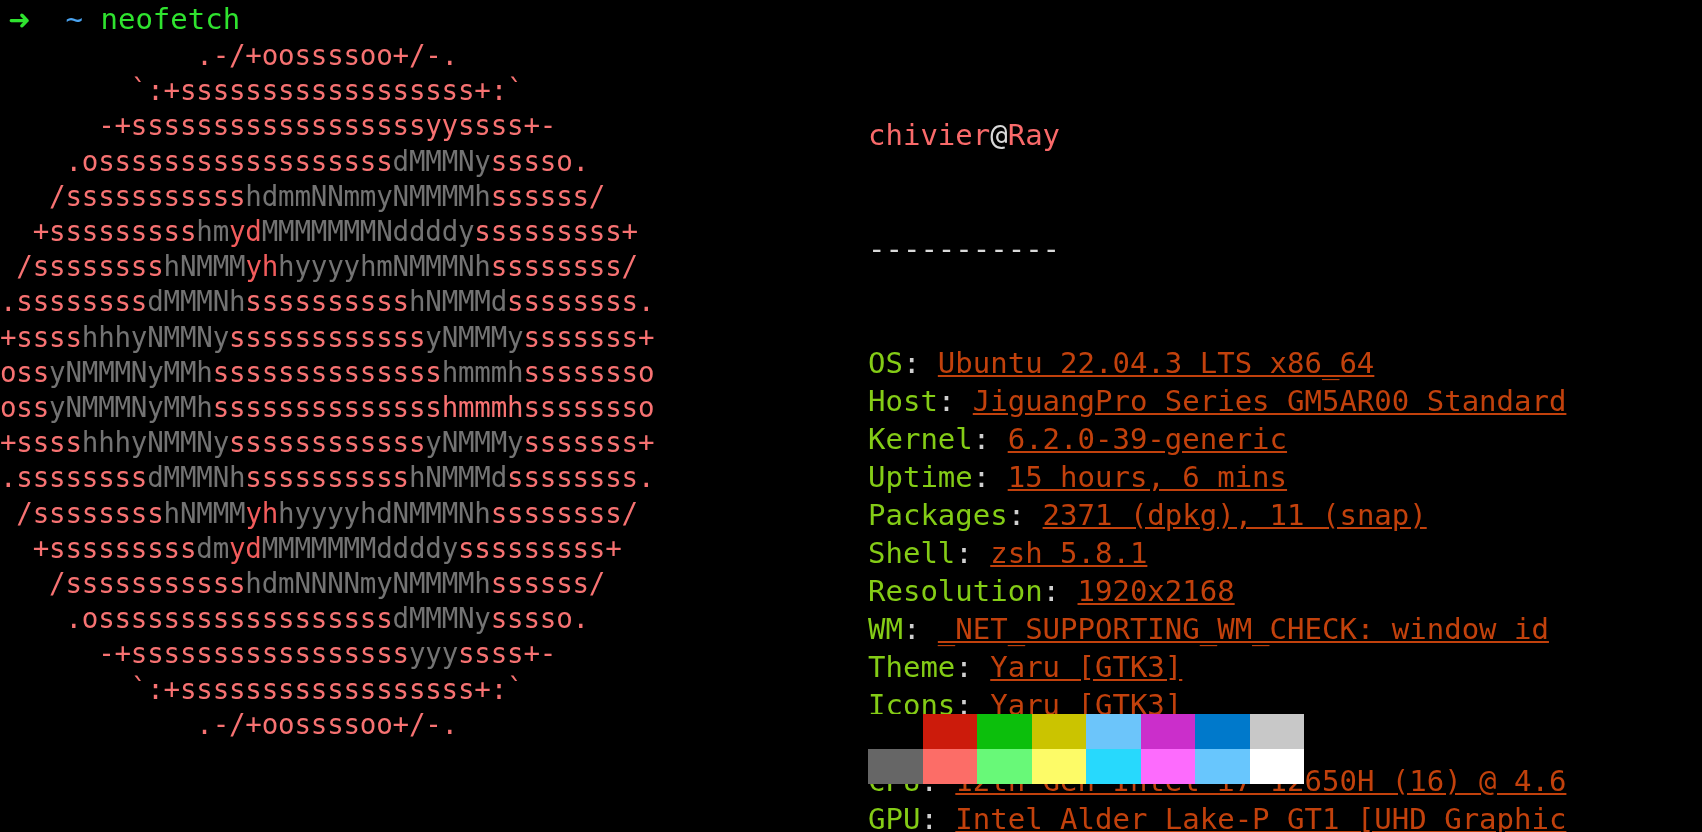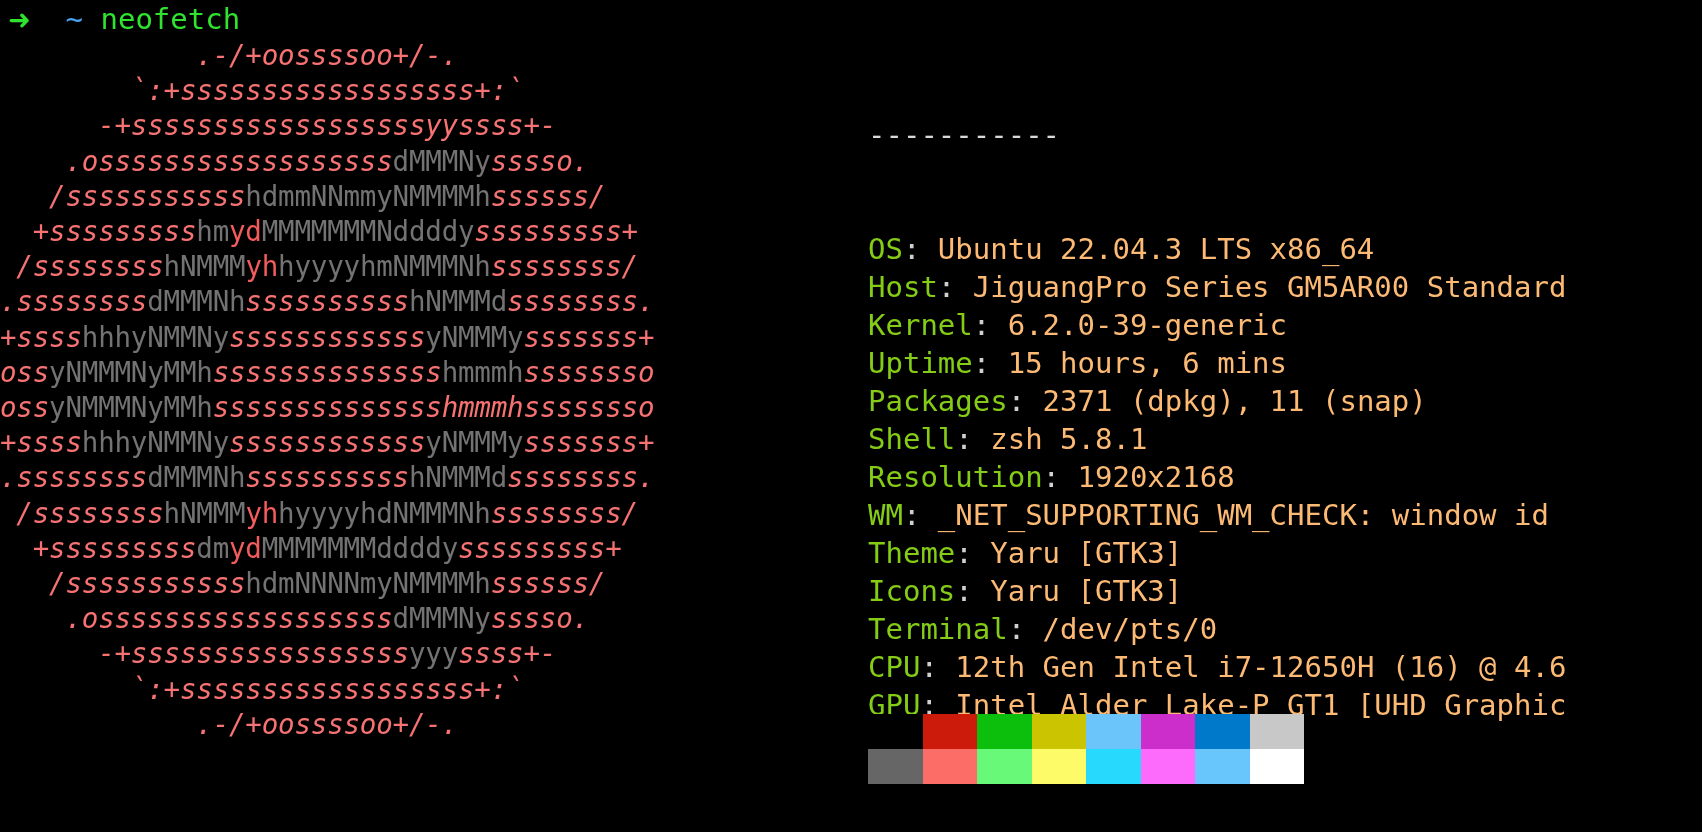--- a/index.html
+++ b/index.html
@@ -65,39 +65,39 @@
     width: 800px;
     white-space: pre;
     font-family: "DejaVu Sans Mono", "Liberation Mono", monospace;
     font-size: 27.5px;
     line-height: 35.2px;
     letter-spacing: -0.2px;
     color: #f77272;
     text-align: left;
   }
   .ascii-art .w { color: #737373; }
-  .ascii-art .r { color: #f77272; font-style: italic; }
+  .ascii-art .r { color: #f77272; }
   .ascii-art .rr { color: #f25c5c; }
 
   .info-block {
     position: absolute;
     left: 868px;
     top: 6px;
     white-space: pre;
     font-family: "DejaVu Sans Mono", "Liberation Mono", monospace;
     font-size: 29px;
     line-height: 38px;
     letter-spacing: 0px;
   }
   .info-title .user,
   .info-title .host { color: #f96a6a; }
   .info-title .at    { color: #d9d9d9; }
   .info-rule { color: #d9d9d9; }
   .info-row .k { color: #84cc16; }
-  .info-row .v { color: #fdba74; }
+  .info-row .v { color: #c2410c; text-decoration: underline; }
   .info-row .sep { color: #d0d0d0; }
 
   
   .palette {
     position: absolute;
     left: 868px;
     top: 680px;
   }
   .palette-row {
     display: flex;
@@ -113,20 +113,21 @@
 
 <div id="terminal">
 
   <div class="prompt-line"><span class="prompt-arrow">➜</span><span>  </span><span class="prompt-path">~</span><span> </span><span class="prompt-cmd">neofetch</span></div>
 
   <div class="fetch-body">
 
     <div class="ascii-art" id="ascii-art"><div><span class="r">            .-/+oossssoo+/-.</span></div><div><span class="r">        `:+ssssssssssssssssss+:`</span></div><div><span class="r">      -+ssssssssssssssssssyyssss+-</span></div><div><span class="r">    .ossssssssssssssssss</span><span class="w">dMMMNy</span><span class="r">sssso.</span></div><div><span class="r">   /sssssssssss</span><span class="w">hdmmNNmmyNMMMMh</span><span class="r">ssssss/</span></div><div><span class="r">  +sssssssss</span><span class="w">hm</span><span class="rr">y</span><span class="rr">d</span><span class="w">MMMMMMMNddddy</span><span class="r">sssssssss+</span></div><div><span class="r"> /ssssssss</span><span class="w">hNMMM</span><span class="rr">yh</span><span class="w">hyyyyhmNMMMNh</span><span class="r">ssssssss/</span></div><div><span class="r">.ssssssss</span><span class="w">dMMMNh</span><span class="r">ssssssssss</span><span class="w">hNMMMd</span><span class="r">ssssssss.</span></div><div><span class="r">+ssss</span><span class="w">hhhyNMMNy</span><span class="r">ssssssssssss</span><span class="w">yNMMMy</span><span class="r">sssssss+</span></div><div><span class="r">oss</span><span class="w">yNMMMNyMMh</span><span class="r">ssssssssssssss</span><span class="w">hmmmh</span><span class="r">ssssssso</span></div><div><span class="r">oss</span><span class="w">yNMMMNyMMh</span><span class="r">sssssssssssssshmmmhssssssso</span></div><div><span class="r">+ssss</span><span class="w">hhhyNMMNy</span><span class="r">ssssssssssss</span><span class="w">yNMMMy</span><span class="r">sssssss+</span></div><div><span class="r">.ssssssss</span><span class="w">dMMMNh</span><span class="r">ssssssssss</span><span class="w">hNMMMd</span><span class="r">ssssssss.</span></div><div><span class="r"> /ssssssss</span><span class="w">hNMMM</span><span class="rr">yh</span><span class="w">hyyyyhdNMMMNh</span><span class="r">ssssssss/</span></div><div><span class="r">  +sssssssss</span><span class="w">dm</span><span class="rr">yd</span><span class="w">MMMMMMMddddy</span><span class="r">sssssssss+</span></div><div><span class="r">   /sssssssssss</span><span class="w">hdmNNNNmyNMMMMh</span><span class="r">ssssss/</span></div><div><span class="r">    .ossssssssssssssssss</span><span class="w">dMMMNy</span><span class="r">sssso.</span></div><div><span class="r">      -+sssssssssssssssss</span><span class="w">yyy</span><span class="r">ssss+-</span></div><div><span class="r">        `:+ssssssssssssssssss+:`</span></div><div><span class="r">            .-/+oossssoo+/-.</span></div></div>
 
     <div class="info-block">
+      <div class="info-title"><span class="user">chivier</span><span class="at">@</span><span class="host">Ray</span></div>
       <div class="info-rule">-----------</div>
       <div id="info-rows"><div class="info-row"><span class="k">OS</span><span class="sep">: </span><span class="v">Ubuntu 22.04.3 LTS x86_64</span></div><div class="info-row"><span class="k">Host</span><span class="sep">: </span><span class="v">JiguangPro Series GM5AR00 Standard</span></div><div class="info-row"><span class="k">Kernel</span><span class="sep">: </span><span class="v">6.2.0-39-generic</span></div><div class="info-row"><span class="k">Uptime</span><span class="sep">: </span><span class="v">15 hours, 6 mins</span></div><div class="info-row"><span class="k">Packages</span><span class="sep">: </span><span class="v">2371 (dpkg), 11 (snap)</span></div><div class="info-row"><span class="k">Shell</span><span class="sep">: </span><span class="v">zsh 5.8.1</span></div><div class="info-row"><span class="k">Resolution</span><span class="sep">: </span><span class="v">1920x2168</span></div><div class="info-row"><span class="k">WM</span><span class="sep">: </span><span class="v">_NET_SUPPORTING_WM_CHECK: window id</span></div><div class="info-row"><span class="k">Theme</span><span class="sep">: </span><span class="v">Yaru [GTK3]</span></div><div class="info-row"><span class="k">Icons</span><span class="sep">: </span><span class="v">Yaru [GTK3]</span></div><div class="info-row"><span class="k">Terminal</span><span class="sep">: </span><span class="v">/dev/pts/0</span></div><div class="info-row"><span class="k">CPU</span><span class="sep">: </span><span class="v">12th Gen Intel i7-12650H (16) @ 4.6</span></div><div class="info-row"><span class="k">GPU</span><span class="sep">: </span><span class="v">Intel Alder Lake-P GT1 [UHD Graphic</span></div></div>
     </div>
 
     <div class="palette">
       <div class="palette-row" id="palette-normal">
           <div class="swatch" style="background: rgb(0, 0, 0);"></div>
           <div class="swatch" style="background: rgb(204, 27, 11);"></div>
           <div class="swatch" style="background: rgb(12, 191, 12);"></div>
           <div class="swatch" style="background: rgb(203, 196, 0);"></div>

